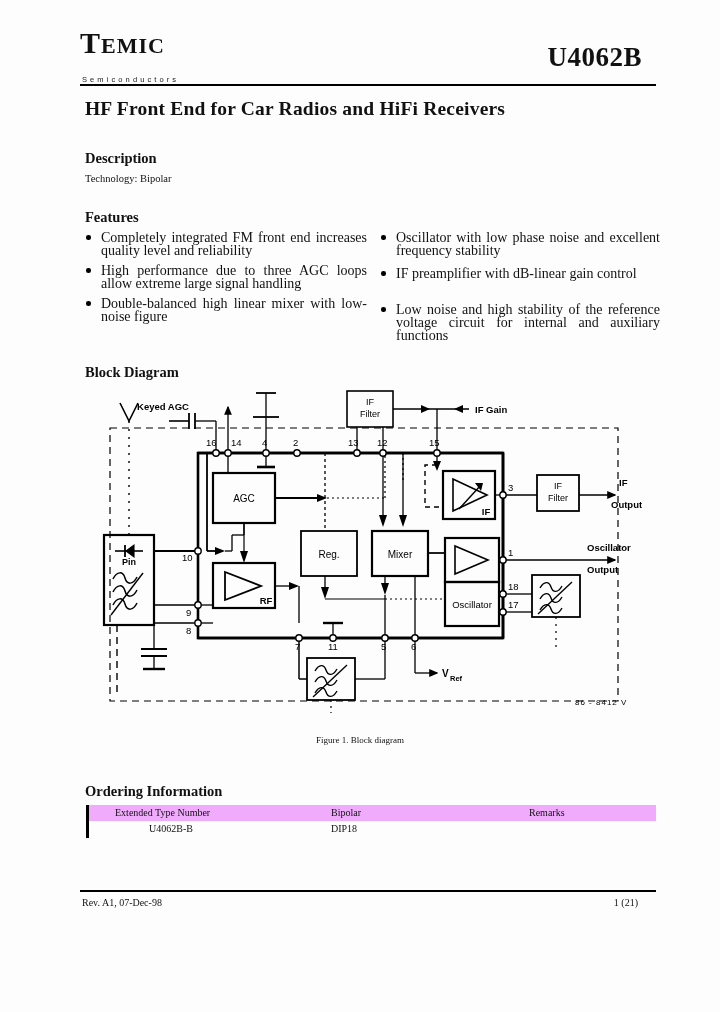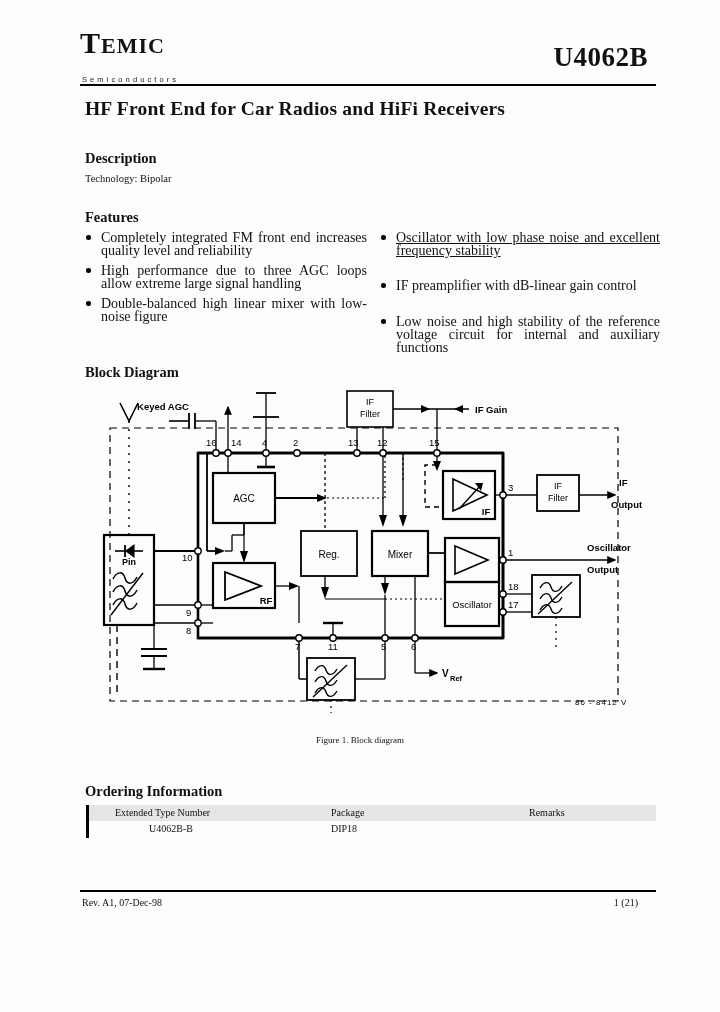--- a/index.html
+++ b/index.html
@@ -20,21 +20,21 @@
     font-family:"Liberation Serif", serif;
     font-size:30px;font-weight:bold;letter-spacing:1px;line-height:30px;
   }
   .logo .temic .sm{font-size:22px;}
   .logo .semi{
     font-family:"Liberation Sans", sans-serif;
     font-size:7.5px;letter-spacing:3.1px;color:#222;margin-top:14px;
     padding-left:2px;
   }
   .partno{
-    position:absolute;right:8px;top:14px;
+    position:absolute;right:14px;top:14px;
     font-family:"Liberation Serif", serif;
     font-size:27px;font-weight:bold;letter-spacing:0.5px;text-align:center;
   }
   .hdr-rule{position:absolute;left:80px;top:84px;width:576px;height:2px;background:#000;}
 
   .doctitle{
     position:absolute;left:85px;top:98px;width:580px;
     font-size:19.5px;font-weight:bold;letter-spacing:0.2px;
   }
 
@@ -51,21 +51,21 @@
   }
   .just{text-align:justify;}
 
   
   .diagram{position:absolute;left:85px;top:383px;width:590px;height:345px;}
   .figcap{position:absolute;left:0;top:735px;width:720px;text-align:center;font-size:9px;}
 
   
   .ord-tbl{position:absolute;left:86px;top:805px;width:570px;}
   .ord-head{
-    background:#e5e5e5;height:16px;position:relative;
+    background:#f0abfc;height:16px;position:relative;
     border-left:3px solid #000;
   }
   .ord-body{height:17px;position:relative;border-left:3px solid #000;}
   .cell{position:absolute;font-size:10px;top:2px;}
   .c1{left:26px;} .c2{left:242px;} .c3{left:440px;}
 
   
   .ftr-rule{position:absolute;left:80px;top:890px;width:576px;height:1.5px;background:#000;}
   .ftr-l{position:absolute;left:82px;top:897px;font-size:10px;}
   .ftr-r{position:absolute;right:82px;top:897px;font-size:10px;}
@@ -105,21 +105,21 @@
       <span class="dot"></span>
       <span>High performance due to three AGC loops allow extreme large signal handling</span>
     </div>
     <div class="bullet-row just">
       <span class="dot"></span>
       <span>Double-balanced high linear mixer with low-noise figure</span>
     </div>
   </div>
 
   <div class="feat-col" style="left:380px;top:231px;width:280px;">
-    <div class="bullet-row just" style="margin-bottom:22px;text-decoration:underline;">
+    <div class="bullet-row just" style="margin-bottom:10px;">
       <span class="dot"></span>
       <span>Oscillator with low phase noise and excellent frequency stability</span>
     </div>
     <div class="bullet-row" style="margin-bottom:23px;">
       <span class="dot"></span>
       <span>IF preamplifier with dB-linear gain control</span>
     </div>
     <div class="bullet-row just">
       <span class="dot"></span>
       <span>Low noise and high stability of the reference voltage circuit for internal and auxiliary functions</span>
@@ -377,21 +377,21 @@
     </svg>
   </div>
 
   <div class="figcap">Figure 1.  Block diagram</div>
 
   <div class="h2" style="left:85px;top:783px;">Ordering Information</div>
 
   <div class="ord-tbl">
     <div class="ord-head">
       <span class="cell c1">Extended Type Number</span>
-      <span class="cell c2">Package</span>
+      <span class="cell c2">Bipolar</span>
       <span class="cell c3">Remarks</span>
     </div>
     <div class="ord-body">
       <span class="cell c1" style="left:60px;">U4062B-B</span>
       <span class="cell c2">DIP18</span>
       <span class="cell c3"></span>
     </div>
   </div>
 
   <div class="ftr-rule"></div>

